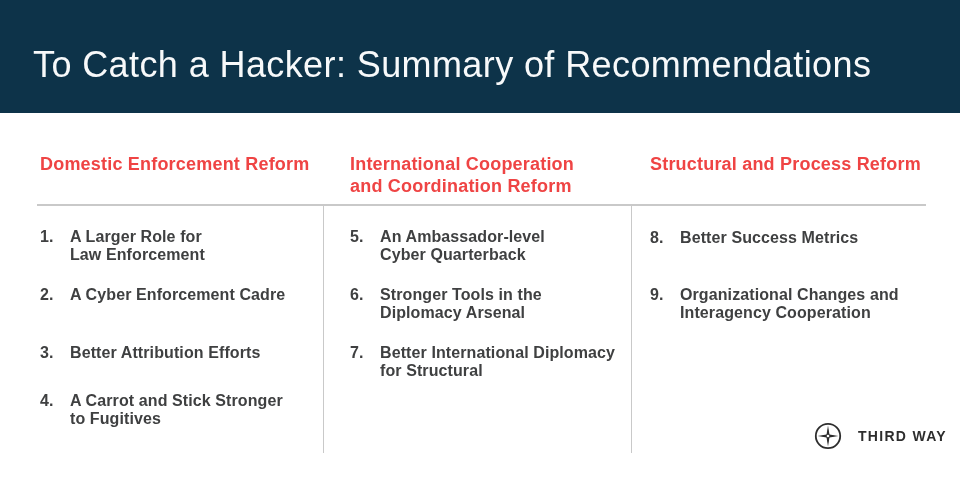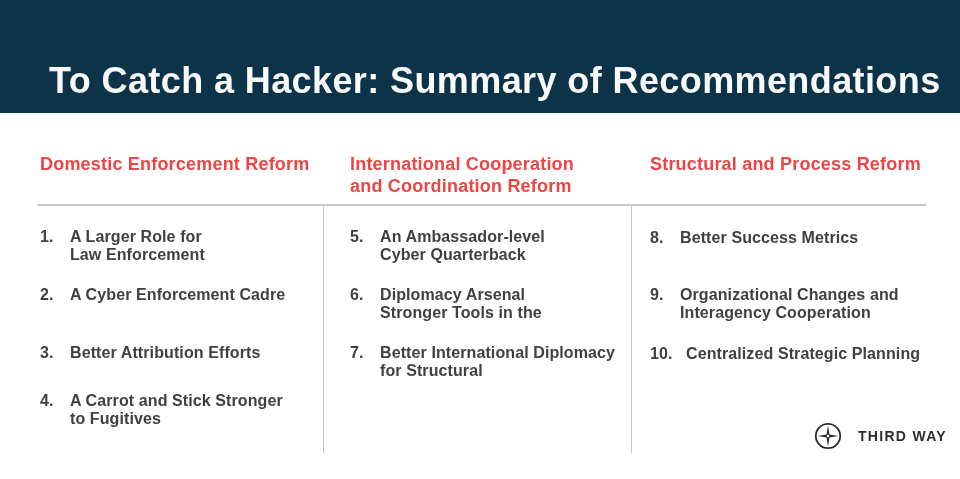--- a/index.html
+++ b/index.html
@@ -11,22 +11,22 @@
     position:relative;
   }
   .page{position:absolute;inset:0;width:960px;height:479px;}
 
   
   .banner{
     position:absolute;top:0;left:0;width:960px;height:113px;
     background:#0d3349;
   }
   .banner h1{
-    position:absolute;top:42px;left:33px;margin:16px;
-    font-size:36px;line-height:46px;font-weight:700;
+    position:absolute;top:42px;left:33px;margin:0;
+    font-size:36px;line-height:46px;font-weight:400;
     color:#f7f9fa;letter-spacing:0.4px;white-space:nowrap;
   }
 
   
   .rule-h{position:absolute;top:204px;left:37px;width:889px;height:2px;background:#c9c9c9;}
   .rule-v{position:absolute;top:204px;width:1px;height:249px;background:#c9c9c9;}
   .rule-v.v1{left:323px;}
   .rule-v.v2{left:631px;}
 
   
@@ -115,22 +115,22 @@
     <div class="item" style="top:228px">
       <span class="num">5.</span>
       <span class="txt">
         <span class="ln">An Ambassador-level</span>
         <span class="ln">Cyber Quarterback</span>
       </span>
     </div>
     <div class="item" style="top:286px">
       <span class="num">6.</span>
       <span class="txt">
+        <span class="ln">Stronger Tools in the</span>
         <span class="ln">Diplomacy Arsenal</span>
-        <span class="ln">Stronger Tools in the</span>
       </span>
     </div>
     <div class="item" style="top:344px">
       <span class="num">7.</span>
       <span class="txt">
         <span class="ln">Better International Diplomacy</span>
         <span class="ln">for Structural</span>
       </span>
     </div>
   </section>
@@ -145,26 +145,20 @@
         <span class="ln">Better Success Metrics</span>
       </span>
     </div>
     <div class="item" style="top:286px">
       <span class="num">9.</span>
       <span class="txt">
         <span class="ln">Organizational Changes and</span>
         <span class="ln">Interagency Cooperation</span>
       </span>
     </div>
-    <div class="item" style="top:345px">
-      <span class="num" style="flex-basis:36px">10.</span>
-      <span class="txt">
-        <span class="ln">Centralized Strategic Planning</span>
-      </span>
-    </div>
   </section>
 
   <div class="logo">
     <span class="mark">
       <svg viewBox="0 0 28 28" width="28" height="28">
         <circle cx="14" cy="14" r="12.2" fill="none" stroke="#2d2d2d" stroke-width="1.8"></circle>
         <polygon points="14,3.6 15.7,14 14,24.4 12.3,14" fill="#2d2d2d"></polygon>
         <polygon points="3.6,14 14,12.3 24.4,14 14,15.7" fill="#2d2d2d"></polygon>
         <polygon points="14,7.4 15.1,12.9 20.6,14 15.1,15.1 14,20.6 12.9,15.1 7.4,14 12.9,12.9" fill="#2d2d2d"></polygon>
         <circle cx="14" cy="14" r="1.3" fill="#ffffff"></circle>

